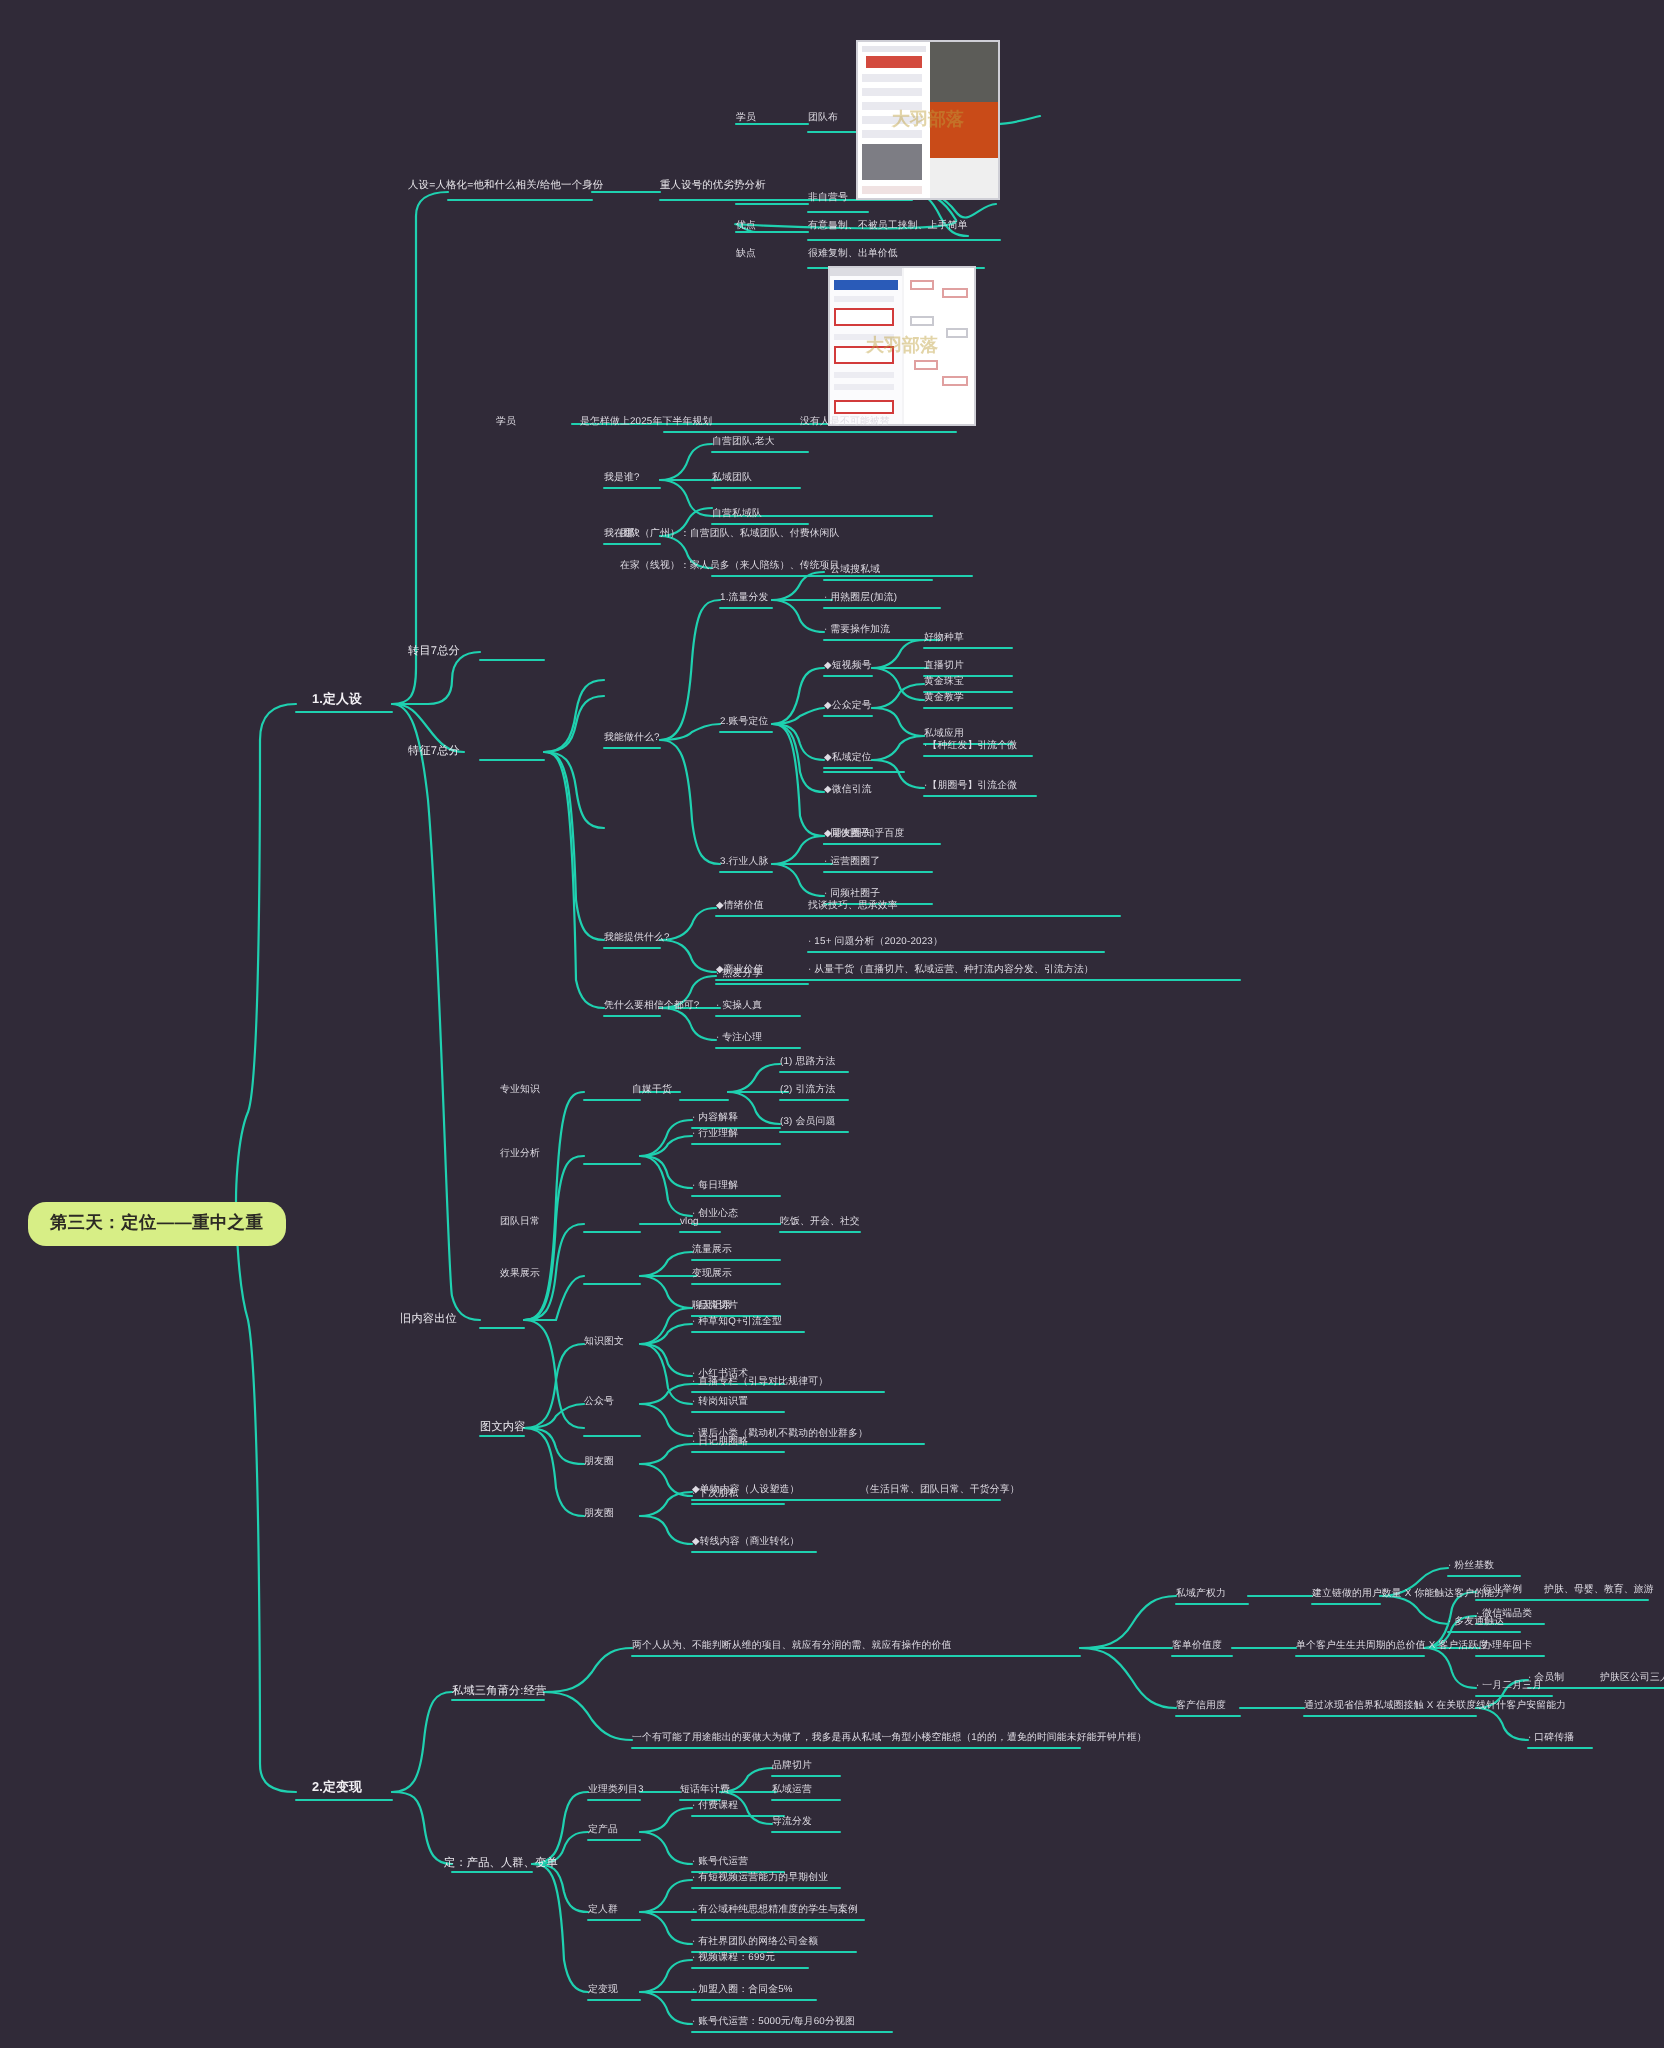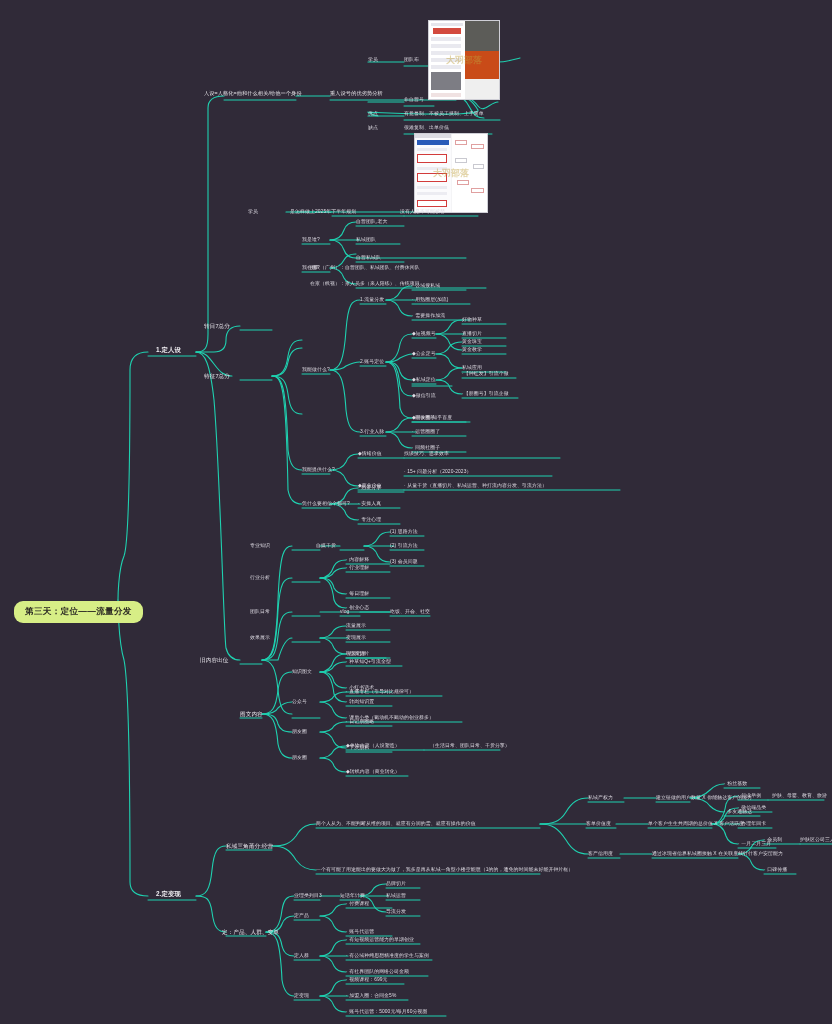--- a/index.html
+++ b/index.html
@@ -329,21 +329,21 @@
     <line x1="360" y1="366" x2="386" y2="366"></line>
     <line x1="360" y1="436" x2="386" y2="436"></line>
     <line x1="412" y1="338" x2="436" y2="338"></line>
     <line x1="412" y1="358" x2="436" y2="358"></line>
     <line x1="412" y1="384" x2="436" y2="384"></line>
     <line x1="240" y1="664" x2="262" y2="664"></line>
     <line x1="240" y1="718" x2="262" y2="718"></line>
   </g>
 </svg>
 
-<div class="root" style="left:14px;top:612px;">第三天：定位——流量分发</div>
+<div class="root" style="left:14px;top:612px;">第三天：定位——重中之重</div>
 
 <div class="node lvl1" style="left:156px;top:350px;">1.定人设</div>
 <div class="node lvl1" style="left:156px;top:894px;">2.定变现</div>
 
 <div class="node" style="left:204px;top:94px;">人设=人格化=他和什么相关/给他一个身份</div>
 <div class="node" style="left:330px;top:94px;">重人设号的优劣势分析</div>
 <div class="node small" style="left:368px;top:60px;">学员</div>
 <div class="node small" style="left:404px;top:60px;">团队布</div>
 <div class="node small" style="left:404px;top:100px;">非自营号</div>
 <div class="node small" style="left:368px;top:114px;">优点</div>

